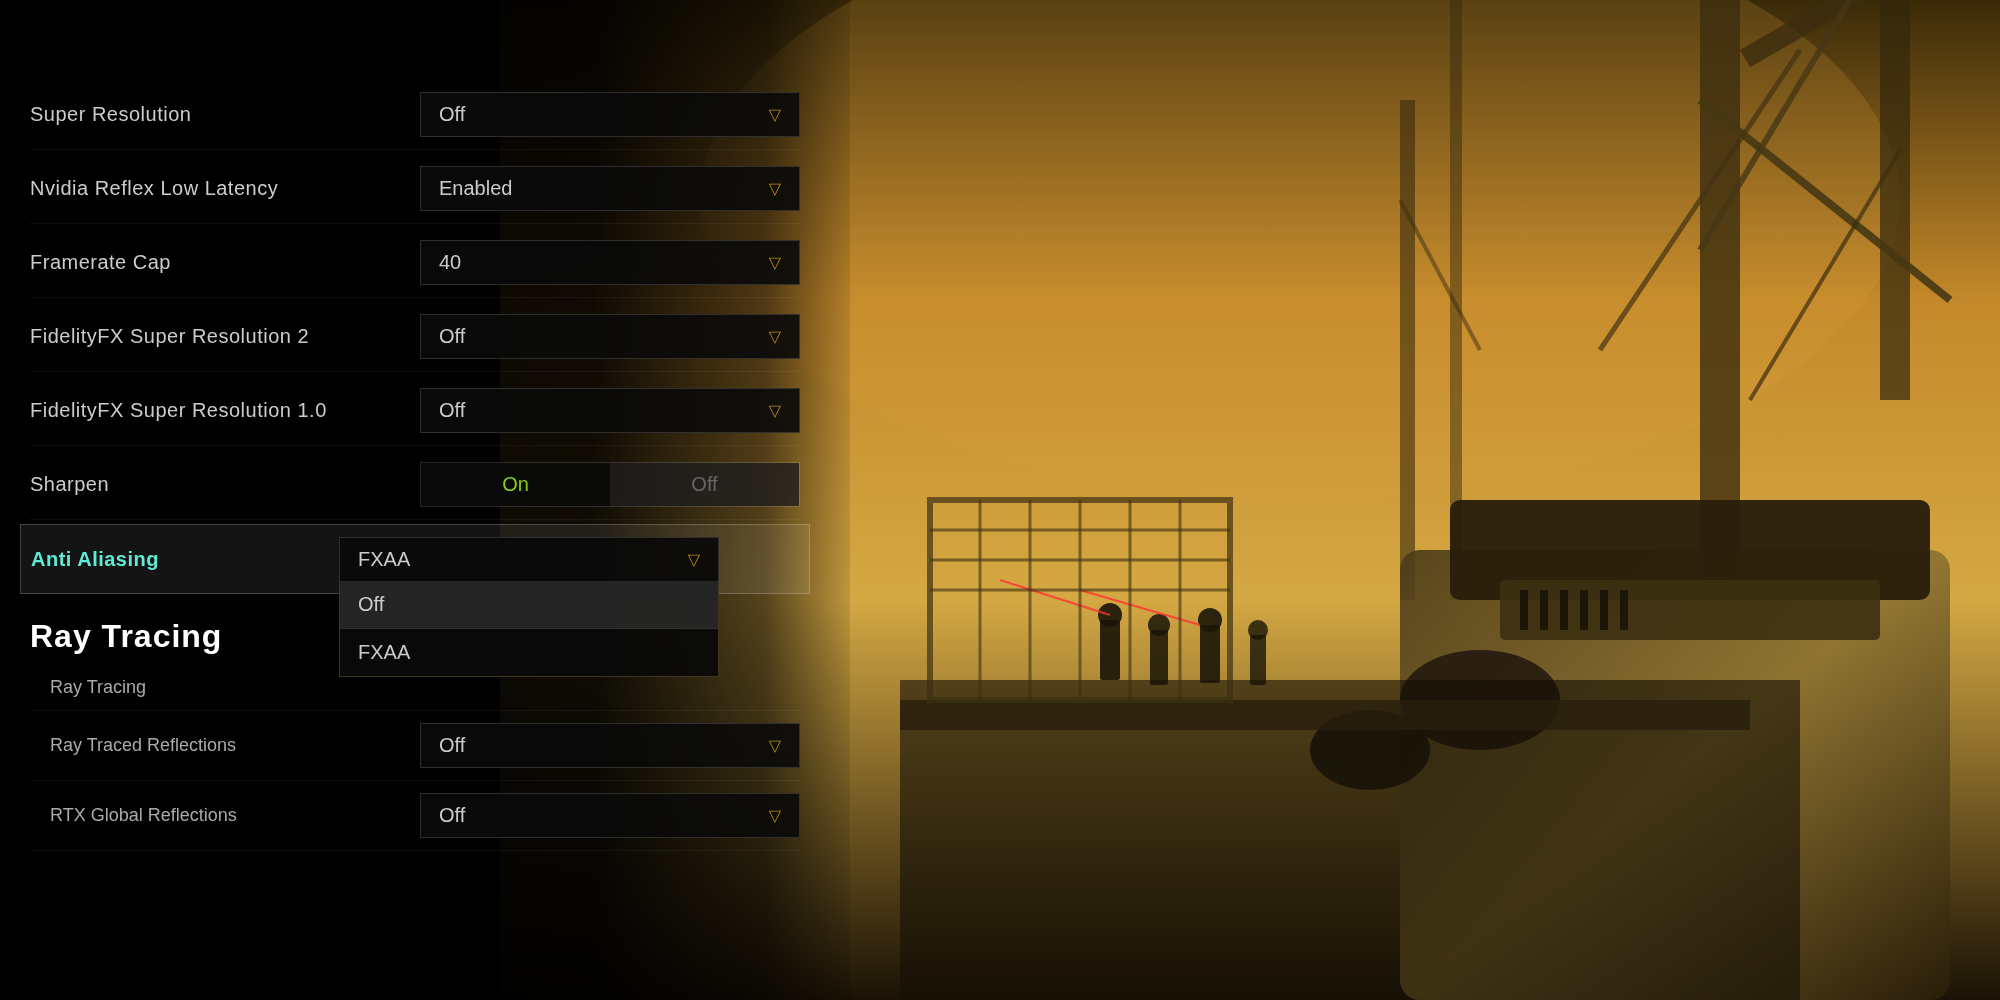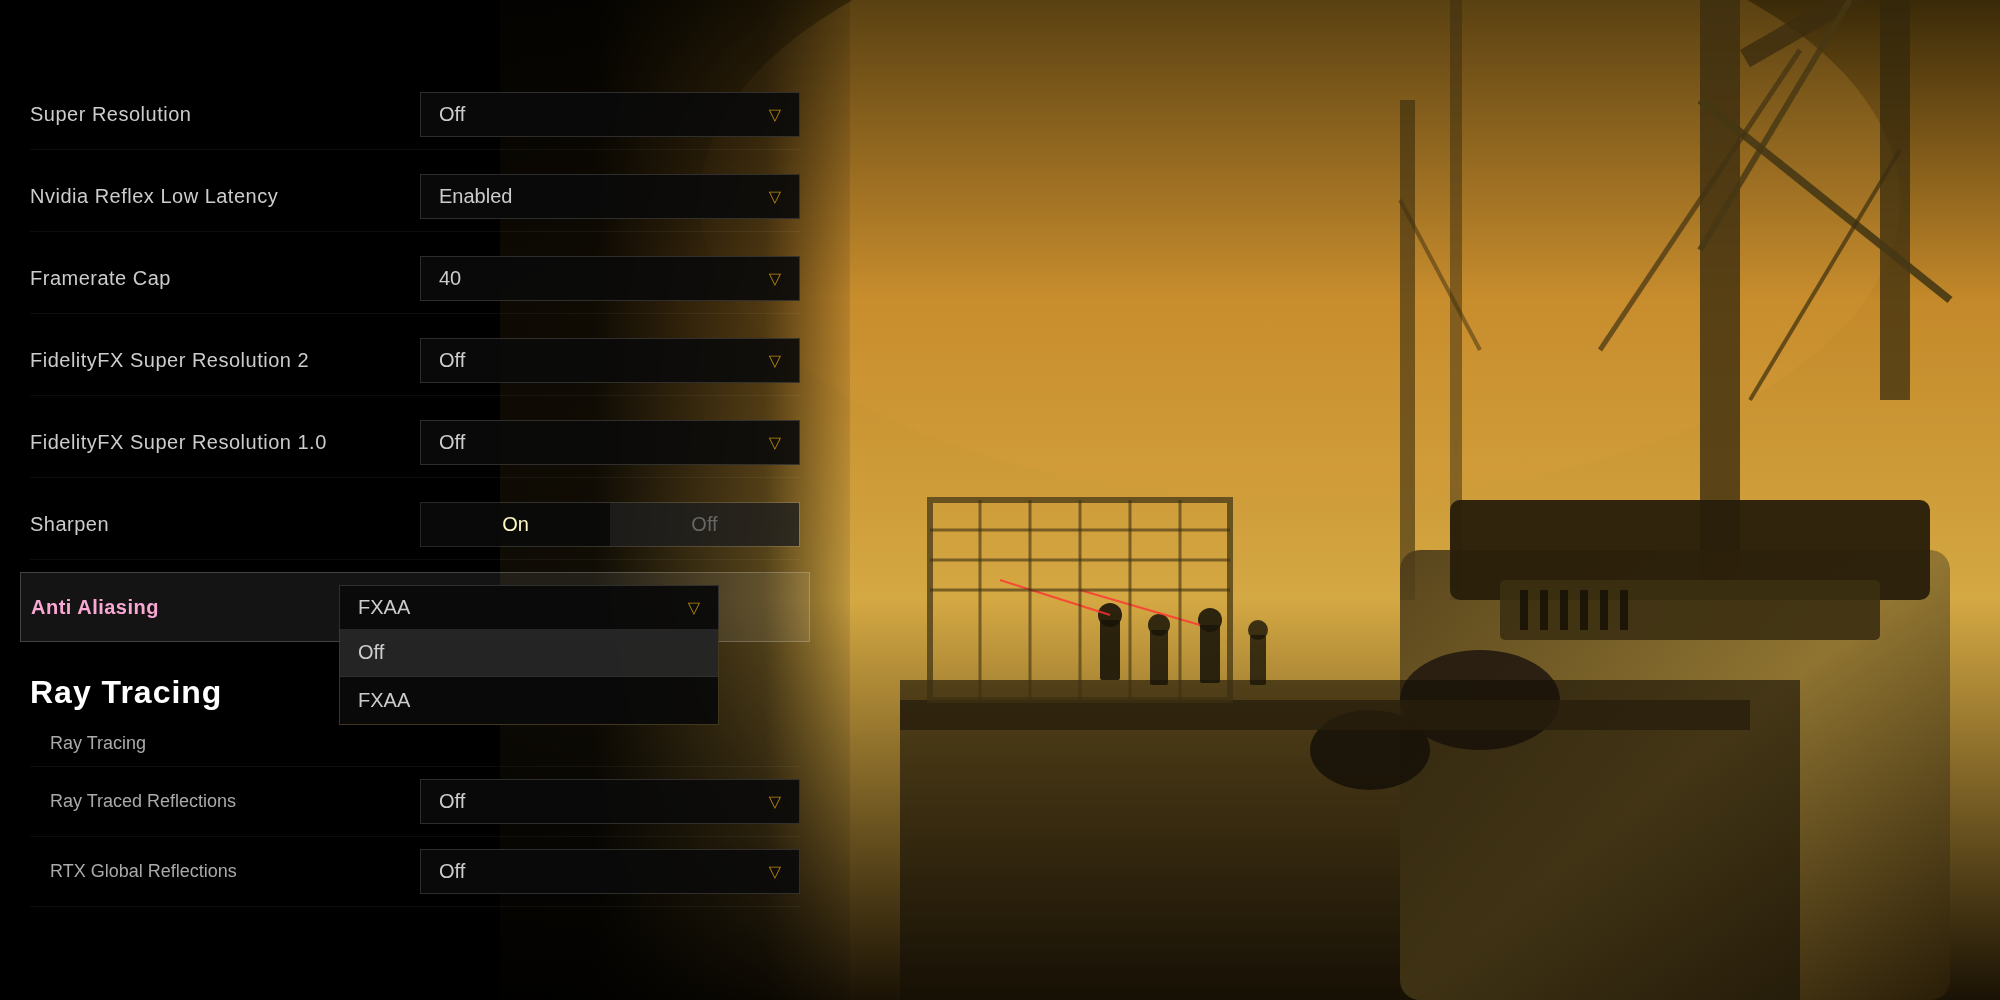--- a/index.html
+++ b/index.html
@@ -57,21 +57,21 @@
     .settings-panel {
       position: absolute;
       left: 0;
       top: 0;
       width: 830px;
       height: 1000px;
       z-index: 2;
       padding: 80px 30px 30px 30px;
       display: flex;
       flex-direction: column;
-      gap: 12px;
+      gap: 4px;
     }
 
     .setting-row {
       display: flex;
       align-items: center;
       justify-content: space-between;
       padding: 12px 0;
       border-bottom: 1px solid rgba(255,255,255,0.05);
     }
 
@@ -83,21 +83,21 @@
     }
 
     .setting-label {
       color: #cccccc;
       font-size: 20px;
       font-weight: 400;
       letter-spacing: 0.5px;
     }
 
     .setting-label.bold {
-      color: #f9a8d4;
+      color: #5eead4;
       font-weight: 600;
     }
 
     .dropdown {
       display: flex;
       align-items: center;
       justify-content: space-between;
       background: rgba(10,10,10,0.9);
       border: 1px solid rgba(255,255,255,0.15);
       color: #cccccc;
@@ -125,21 +125,21 @@
       padding: 10px;
       text-align: center;
       font-size: 20px;
       cursor: pointer;
       border: none;
       outline: none;
     }
 
     .toggle-btn.active {
       background: rgba(10,10,10,0.9);
-      color: #fef9c3;
+      color: #84cc16;
       text-align: center;
     }
 
     .toggle-btn.inactive {
       background: rgba(30,30,30,0.8);
       color: #666;
     }
 
     
     .section-header {

